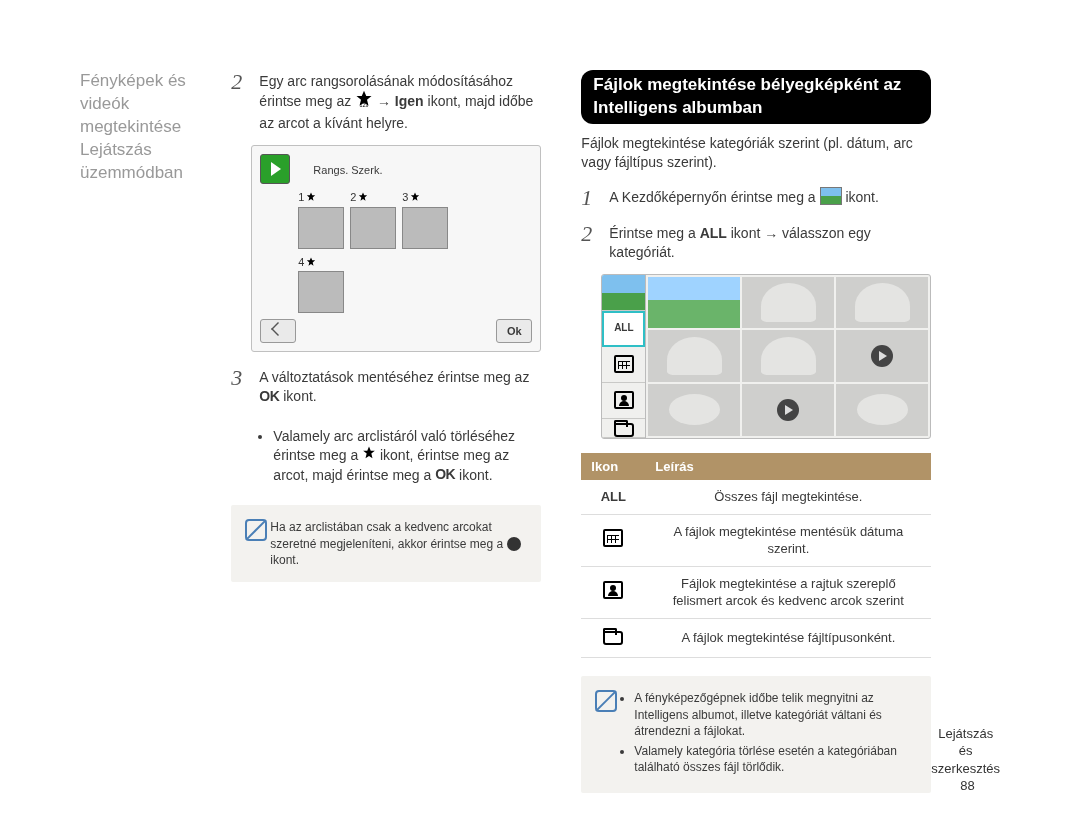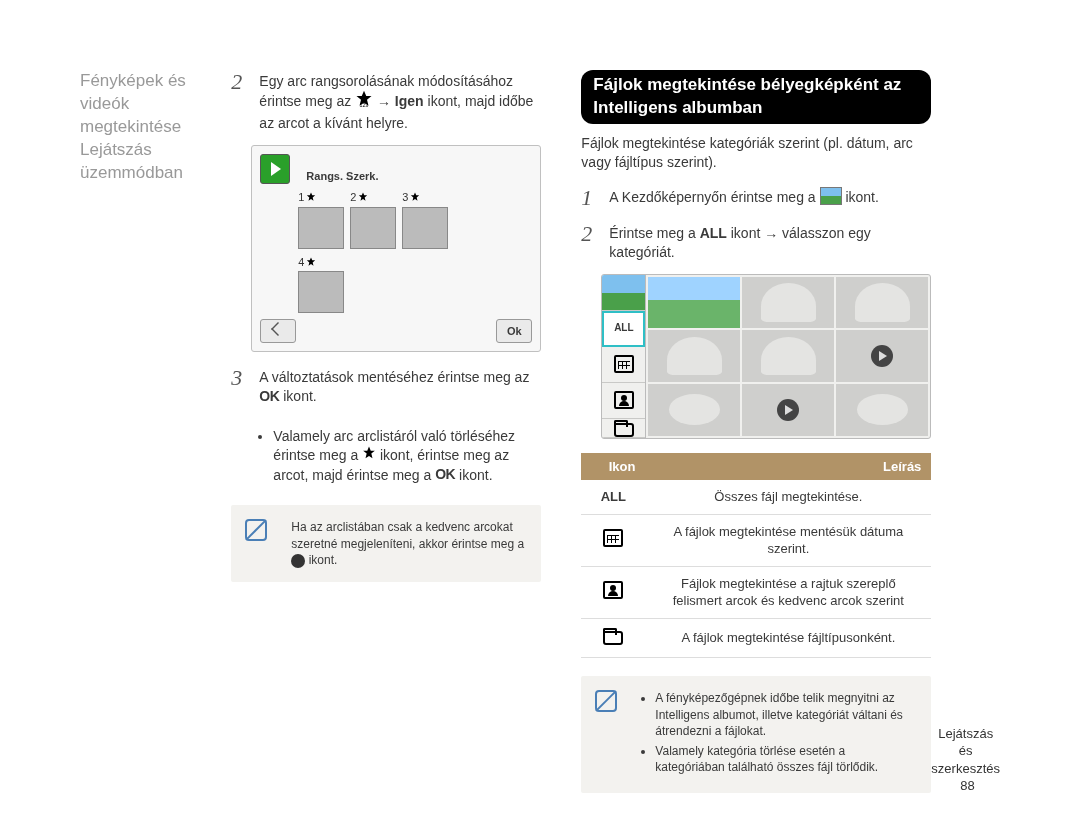--- a/index.html
+++ b/index.html
@@ -66,24 +66,23 @@
     background: #f7f7f7;
     border: 1px solid #c0c0c0;
     border-radius: 3px;
     margin: 10px 0 14px 20px;
     padding: 8px;
     position: relative;
     font-size: 11px;
   }
   .cam-top {
     display: flex;
-    align-items: flex-end;
-    gap: 16px;
+    align-items: center;
+    gap: 23px;
     margin-bottom: 6px;
-    font-weight: bold;
   }
   .play-badge {
     width: 30px; height: 30px;
     background: #2aa02a;
     border: 1px solid #555;
     border-radius: 3px;
     display: flex; align-items: center; justify-content: center;
   }
   .play-badge::before {
     content: "";
@@ -118,21 +117,21 @@
     width: 12px; height: 12px;
     border-left: 2px solid #555; border-bottom: 2px solid #555;
     transform: rotate(45deg) scale(0.7);
     position: relative; top: -2px;
   }
 
   
   .note-box {
     background: #f3f2ef;
     display: flex;
-    gap: 24px;
+    gap: 3px;
     padding: 14px 14px;
     border-radius: 2px;
     margin-top: 18px;
     font-size: 12px;
   }
   .note-icon {
     width: 22px; height: 22px;
     border: 2px solid #4a7fb6;
     color: #4a7fb6;
     border-radius: 4px;
@@ -235,21 +234,21 @@
   
   .icon-table {
     width: 100%;
     border-collapse: collapse;
     margin-top: 10px;
     font-size: 13px;
   }
   .icon-table th {
     background: #b19367;
     color: #fff;
-    text-align: right;
+    text-align: left;
     padding: 5px 10px;
     font-weight: bold;
   }
   .icon-table th:first-child { width: 64px; }
   .icon-table td {
     border-bottom: 1px solid #ddd;
     padding: 8px 10px;
     vertical-align: middle;
     text-align: center;
   }

